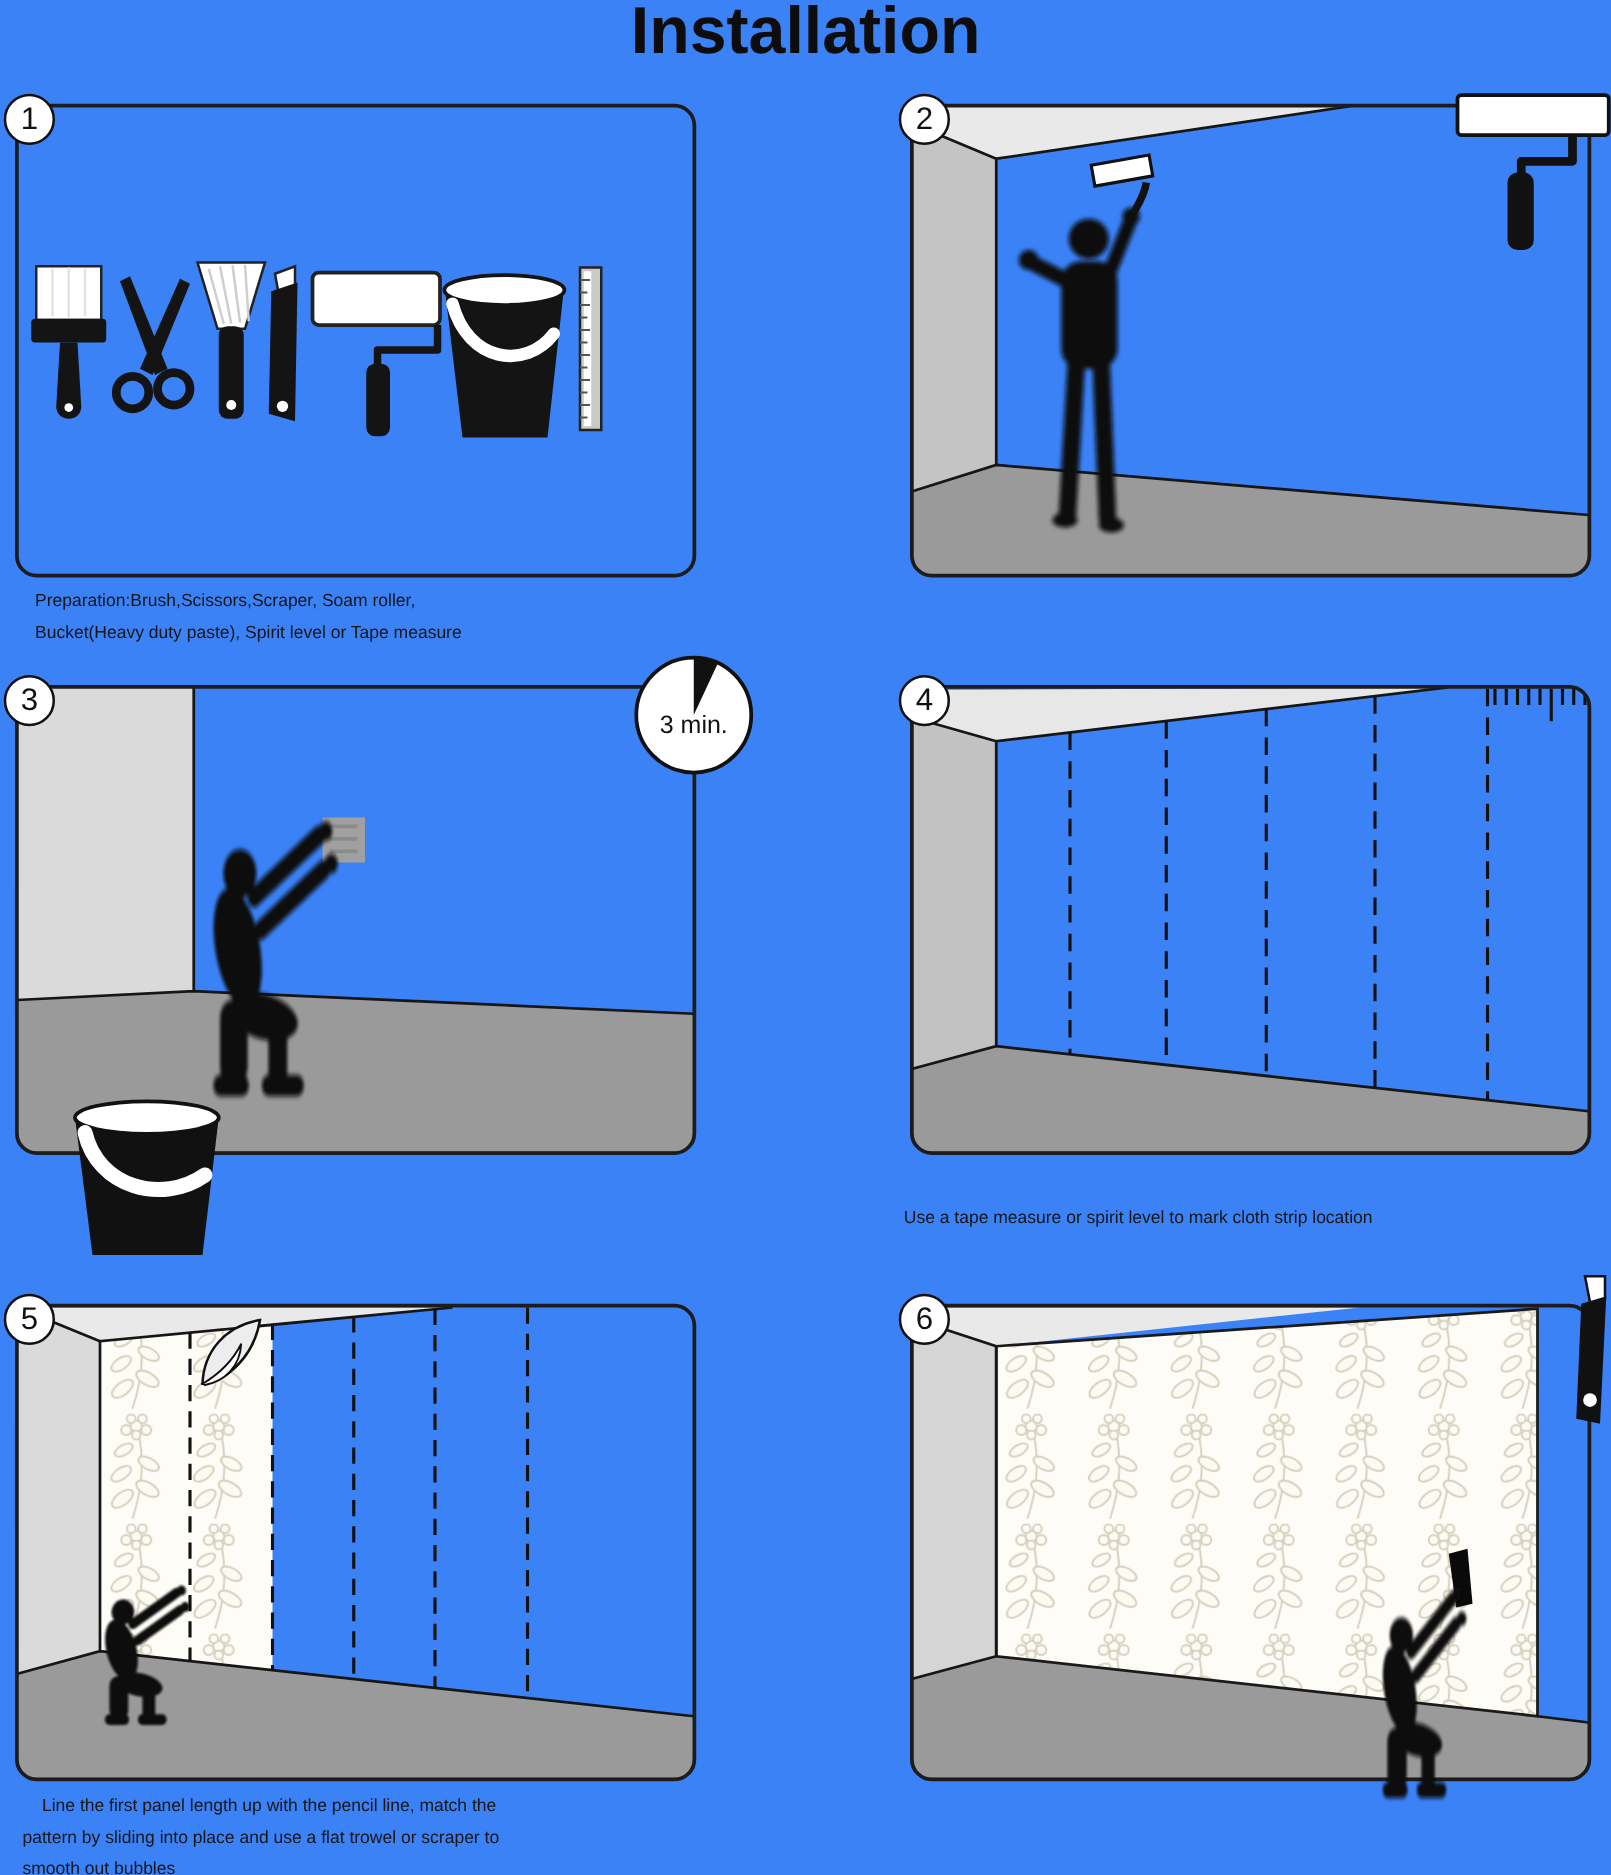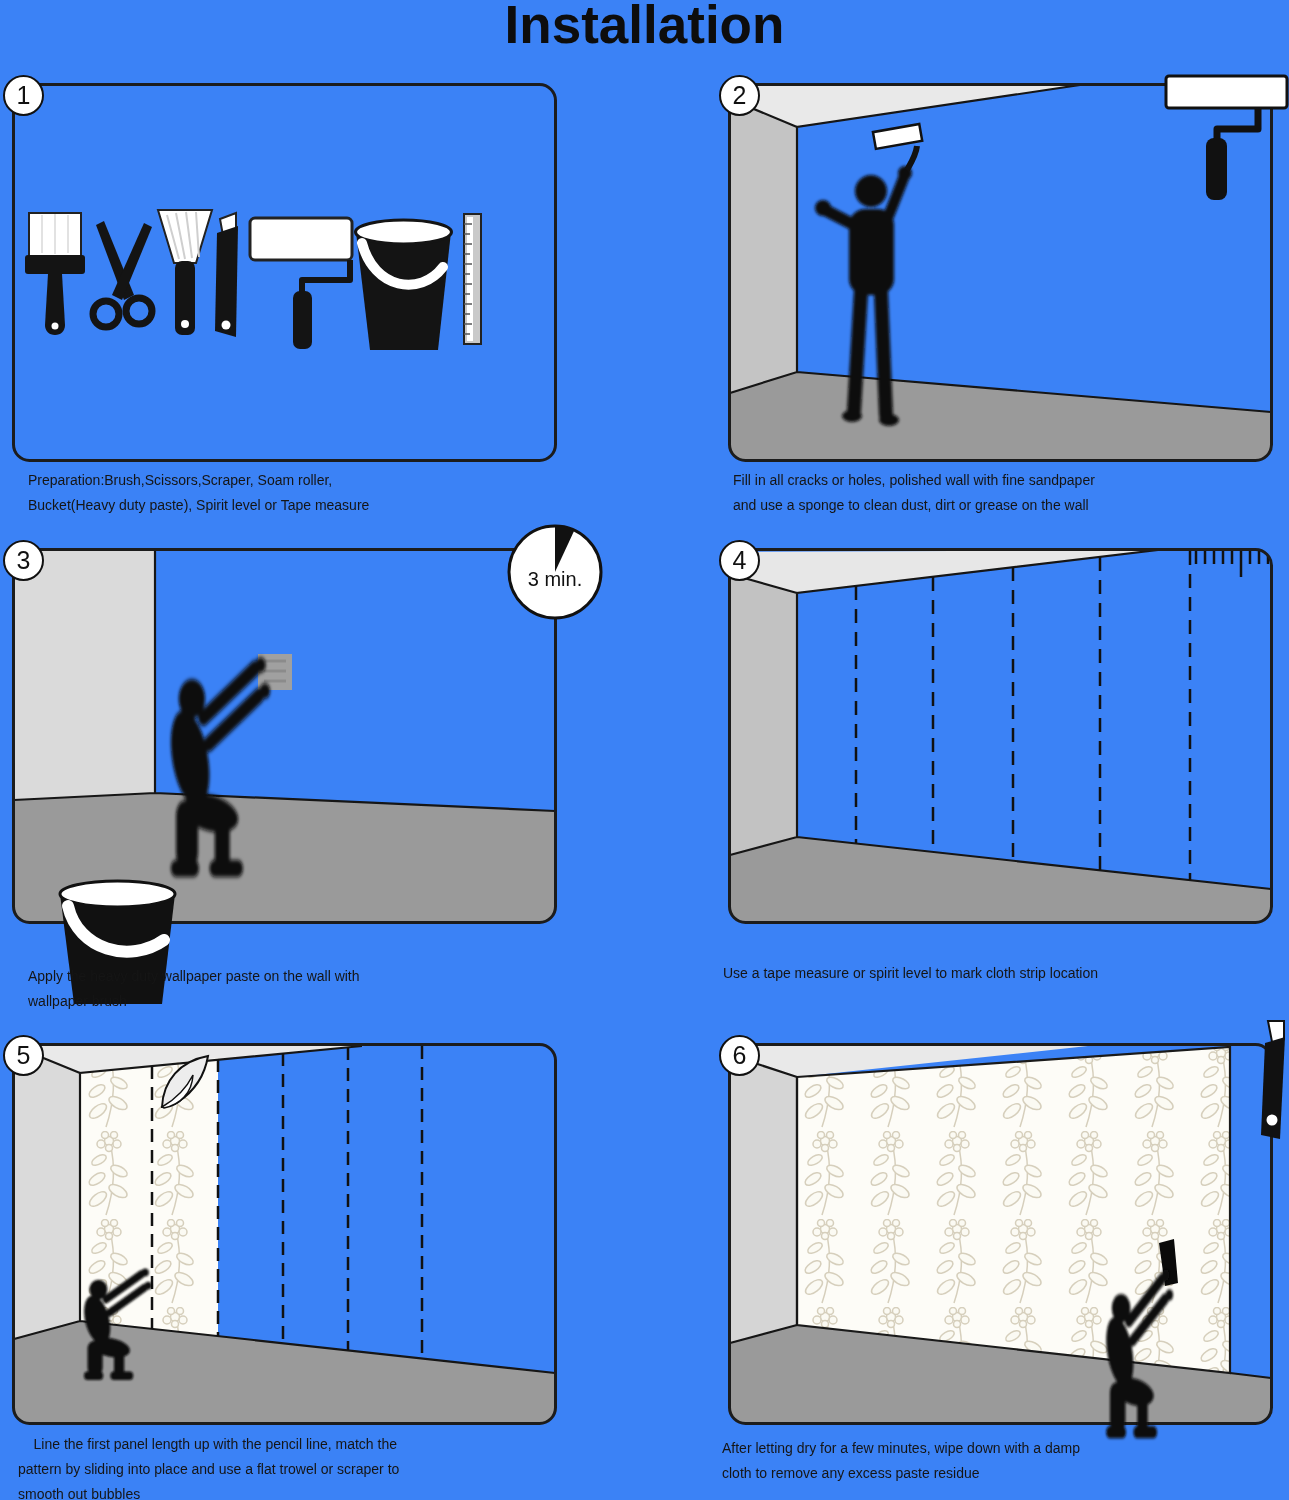--- a/index.html
+++ b/index.html
@@ -332,24 +332,18 @@
         <circle cx="112" cy="2" r="6"></circle>
       </g>
     </svg>
     <div class="badge">
         <span>6</span>
       </div>
   </section>
 
   <p class="caption" style="left:28px;top:468px;width:520px">Preparation:Brush,Scissors,Scraper, Soam roller,
 Bucket(Heavy duty paste), Spirit level or Tape measure</p>
-  <p class="caption" style="left:733px;top:468px;width:545px">Fill in all cracks or holes, polished wall with fine sandpaper
-and use a sponge to clean dust, dirt or grease on the wall</p>
-  <p class="caption" style="left:28px;top:964px;width:520px">Apply the heavy duty wallpaper paste on the wall with
-wallpaper brush</p>
   <p class="caption" style="left:723px;top:961px;width:560px">Use a tape measure or spirit level to mark cloth strip location</p>
   <p class="caption" style="left:18px;top:1432px;width:540px">    Line the first panel length up with the pencil line, match the
 pattern by sliding into place and use a flat trowel or scraper to
 smooth out bubbles</p>
-  <p class="caption" style="left:722px;top:1436px;width:550px">After letting dry for a few minutes, wipe down with a damp
-cloth to remove any excess paste residue</p>
 
 </div>
 
 </body></html>

